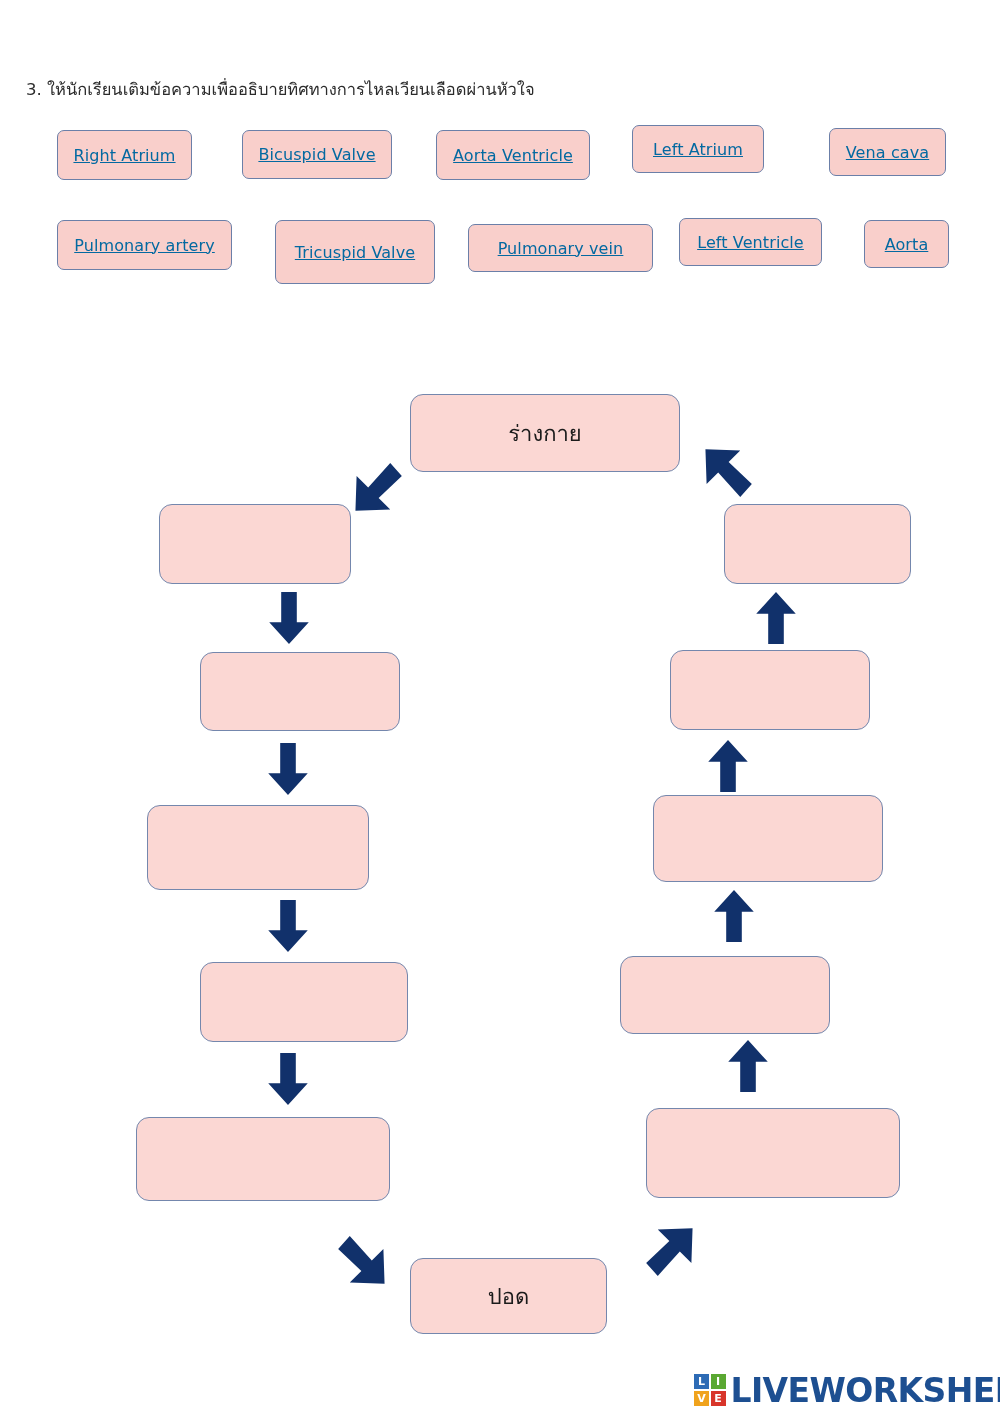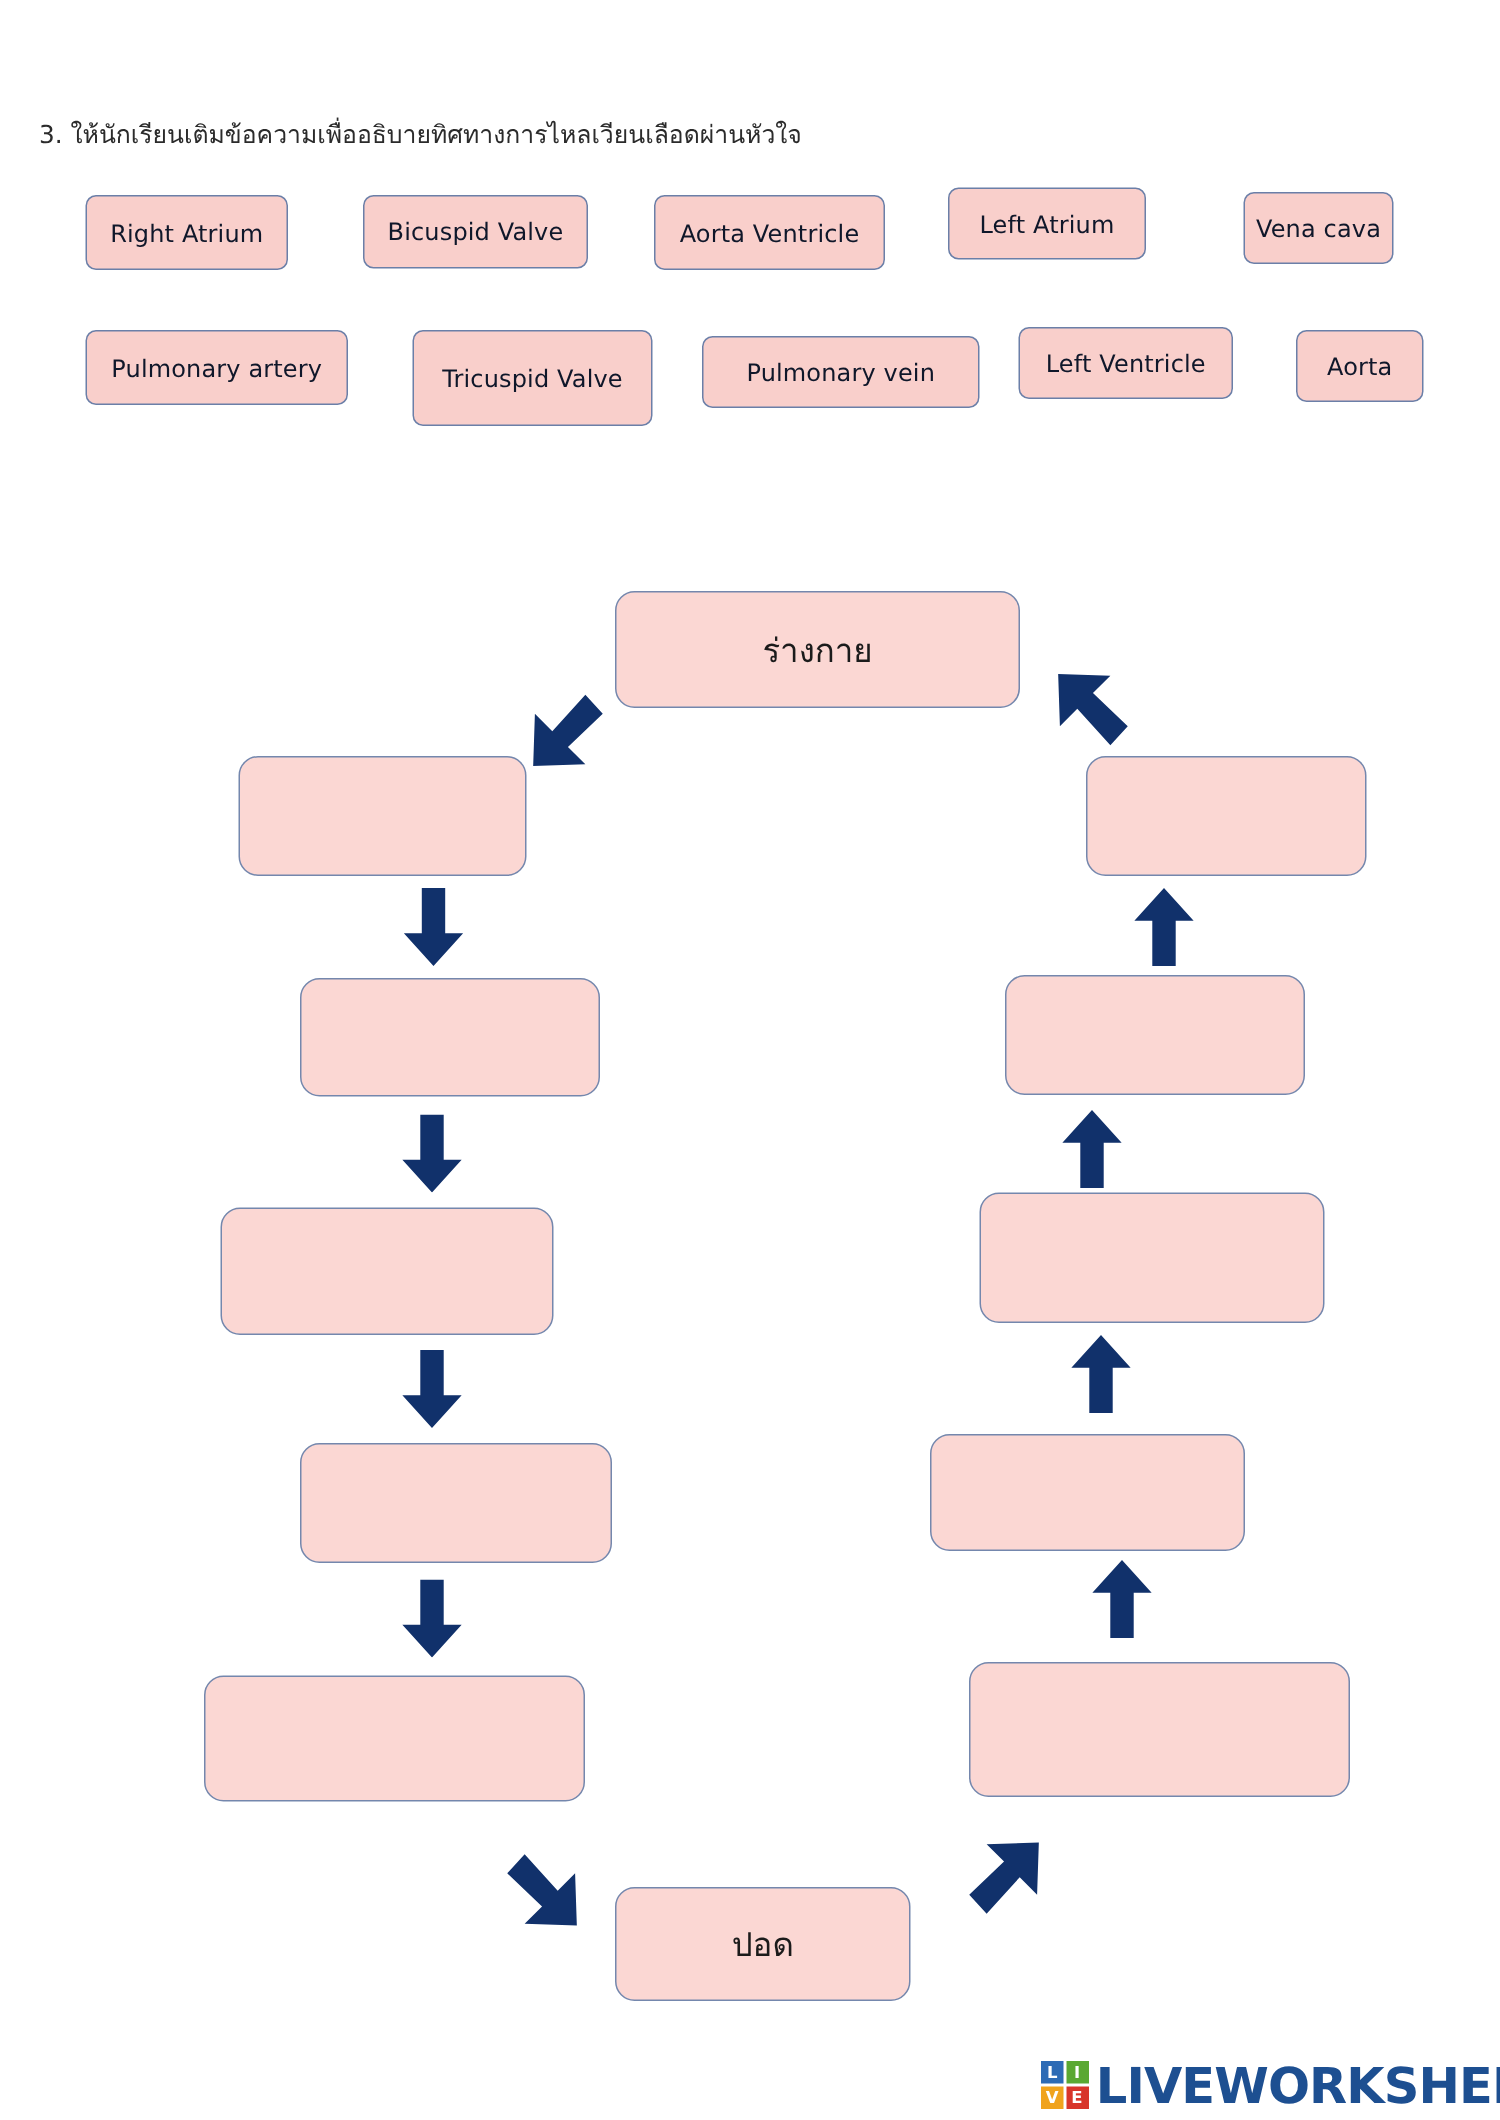--- a/index.html
+++ b/index.html
@@ -38,24 +38,25 @@
   .chip {
     position: absolute;
     box-sizing: border-box;
     background: #f9cfcb;
     border: 1.6px solid #6b7fa8;
     border-radius: 7px;
     display: flex;
     align-items: center;
     justify-content: center;
     font-size: 16px;
-    color: #0f172a;
+    color: #0369a1;
     letter-spacing: 0.1px;
     font-family: "DejaVu Sans", "Liberation Sans", sans-serif;
     white-space: nowrap;
+    text-decoration: underline;
   }
 
   
   .fbox {
     position: absolute;
     box-sizing: border-box;
     background: #fbd7d3;
     border: 1.7px solid #7487ad;
     border-radius: 13px;
     display: flex;
@@ -117,21 +118,21 @@
 
 <div id="sheet">
 
   <div class="instruction">3. ให้นักเรียนเติมข้อความเพื่ออธิบายทิศทางการไหลเวียนเลือดผ่านหัวใจ</div>
 
   <div id="word-bank">
       <div class="chip" style="left: 57px; top: 130px; width: 135px; height: 50px;">Right Atrium</div>
       <div class="chip" style="left: 242px; top: 130px; width: 150px; height: 49px;">Bicuspid Valve</div>
       <div class="chip" style="left: 436px; top: 130px; width: 154px; height: 50px;">Aorta Ventricle</div>
       <div class="chip" style="left: 632px; top: 125px; width: 132px; height: 48px;">Left Atrium</div>
-      <div class="chip" style="left: 829px; top: 128px; width: 100px; height: 48px;">Vena cava</div>
+      <div class="chip" style="left: 829px; top: 128px; width: 117px; height: 48px;">Vena cava</div>
       <div class="chip" style="left: 57px; top: 220px; width: 175px; height: 50px;">Pulmonary artery</div>
       <div class="chip" style="left: 275px; top: 220px; width: 160px; height: 64px;">Tricuspid Valve</div>
       <div class="chip" style="left: 468px; top: 224px; width: 185px; height: 48px;">Pulmonary vein</div>
       <div class="chip" style="left: 679px; top: 218px; width: 143px; height: 48px;">Left Ventricle</div>
       <div class="chip" style="left: 864px; top: 220px; width: 85px; height: 48px;">Aorta</div>
     </div>
 
   <div id="flowchart">
       <div class="fbox" style="left: 410px; top: 394px; width: 270px; height: 78px;">
         <span class="lbl">ร่างกาย</span>

